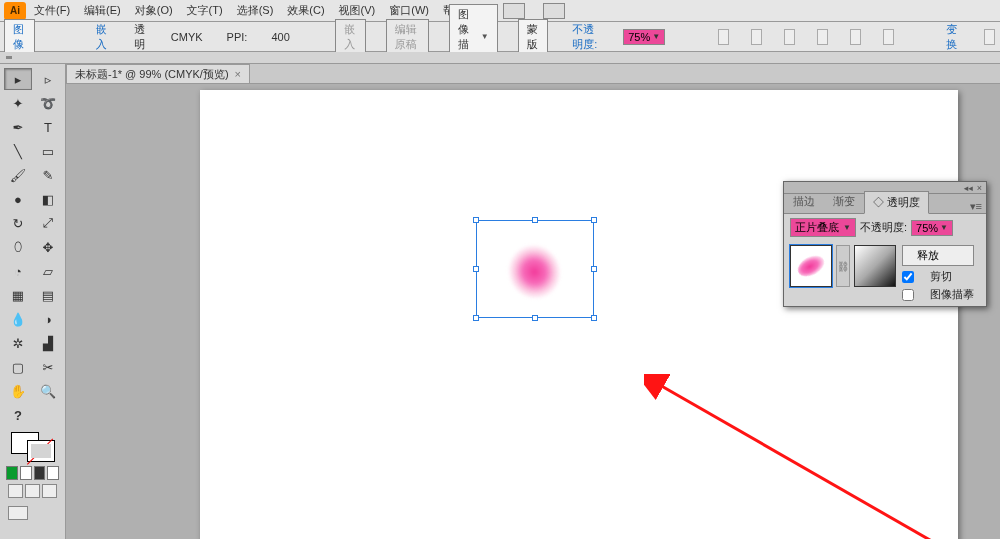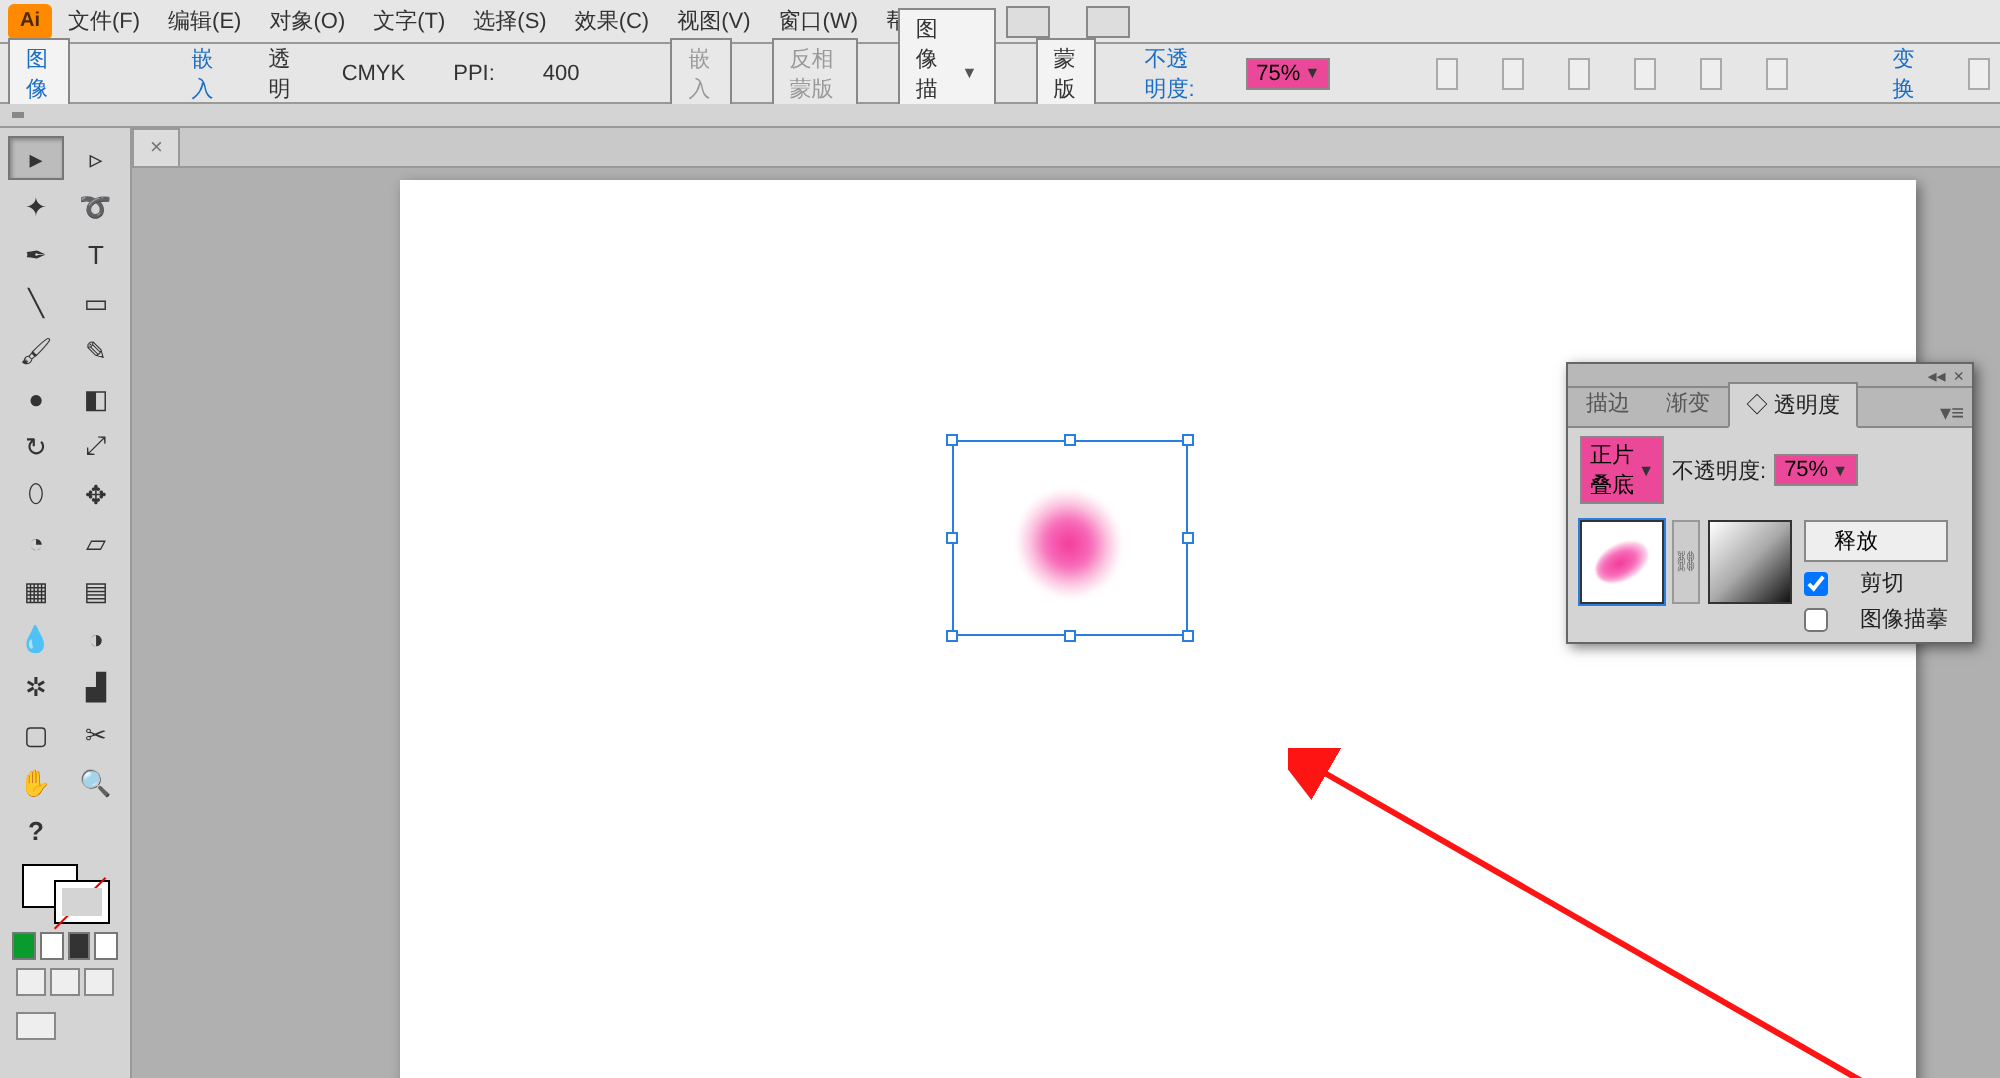--- a/index.html
+++ b/index.html
@@ -94,21 +94,21 @@
 <div class="optbar">
   <div class="opt-btn primary">图像</div>
   <div style="width:30px"></div>
   <span class="opt-link">嵌入</span>
   <span class="opt-label">透明</span>
   <span class="opt-label">CMYK</span>
   <span class="opt-label">PPI:</span>
   <span class="opt-label">400</span>
   <div style="width:6px"></div>
   <div class="opt-btn disabled">嵌入</div>
-  <div class="opt-btn disabled">反相蒙版</div>
+  <div class="opt-btn disabled">编辑原稿</div>
   <div class="opt-btn dd">
       <span>图像描摹</span>
       <span class="dd-arr">▼</span>
     </div>
   <div class="opt-btn">蒙版</div>
   <span class="opt-link">不透明度:</span>
   <div class="pselect">
       <span>75%</span>
       <span class="ar">▼</span>
     </div>
@@ -123,20 +123,21 @@
   <span class="opt-link">变换</span>
   <div class="opt-icon"></div>
 </div>
 
 <div class="dockrow">
   <div class="dock-dot"></div>
 </div>
 
 <div class="tabbar">
   <div class="doctab">
+    <span>未标题-1* @ 99% (CMYK/预览)</span>
     <span class="tab-x">×</span>
   </div>
 </div>
 
 <div class="toolbox">
   <div class="tool-grid">
     <div class="tool sel">▸</div>
     <div class="tool">▹</div>
     <div class="tool">✦</div>
     <div class="tool">➰</div>
@@ -218,21 +219,21 @@
     <span class="pt-ic">◂◂</span>
     <span class="pt-ic">×</span>
   </div>
   <div class="panel-tabs">
     <div class="ptab pre">描边</div>
     <div class="ptab pre">渐变</div>
     <div class="ptab active">◇ 透明度</div>
     <div class="panel-menu">▾≡</div>
   </div>
   <div class="panel-row">
-    <div class="pselect" style="width:42px;justify-content:space-between">
+    <div class="pselect" style="width:66px;justify-content:space-between">
         <span>正片叠底</span>
         <span class="ar">▼</span>
       </div>
     <span class="plabel">不透明度:</span>
     <div class="pselect">
         <span>75%</span>
         <span class="ar">▼</span>
       </div>
   </div>
   <div class="panel-body">

